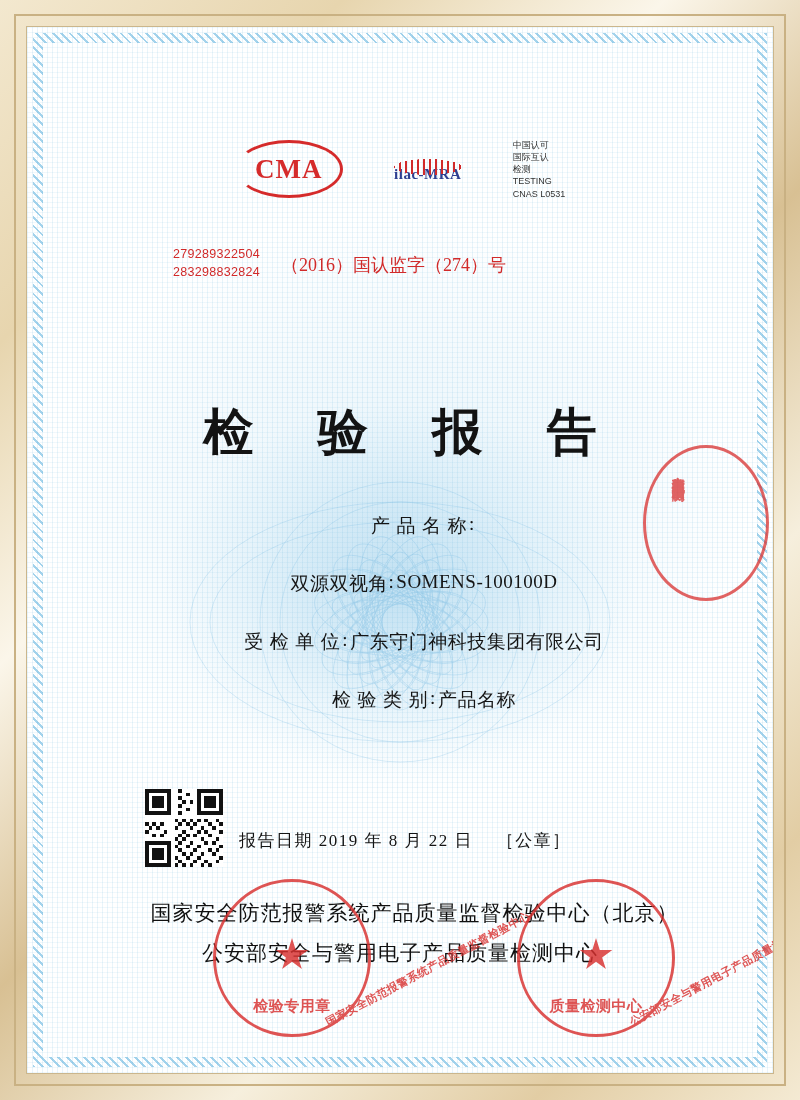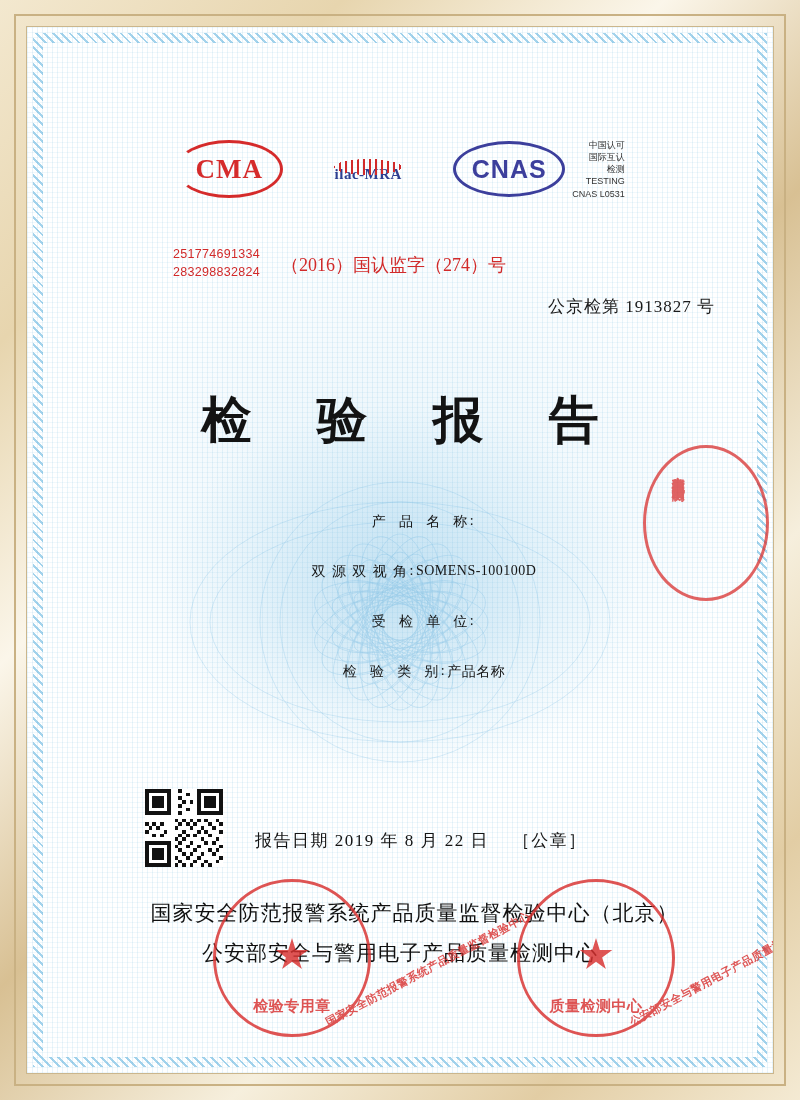--- a/index.html
+++ b/index.html
@@ -184,43 +184,43 @@
     position: absolute;
     top: 268px;
     right: 58px;
     font-size: 17px;
     color: #1a1a1a;
     letter-spacing: 1px;
   }
 
   .title {
     position: absolute;
-    top: 360px;
+    top: 372px;
     left: 0;
     width: 100%;
     text-align: center;
     font-size: 50px;
     letter-spacing: 26px;
     text-indent: 26px;
     color: #131313;
     font-weight: 600;
-    font-family: Liberation Sans, sans-serif;
+    font-family: Liberation Serif, serif;
   }
 
   .fields {
     position: absolute;
     top: 486px;
     left: 0;
     width: 100%;
   }
   .field-row {
     display: flex;
     justify-content: center;
     margin-bottom: 32px;
-    font-size: 14px;
+    font-size: 19px;
     color: #151515;
     letter-spacing: 0.5px;
     padding-left: 48px;
   }
   .field-row .flabel {
     width: 96px;
     text-align: justify;
     text-align-last: justify;
     white-space: nowrap;
   }
@@ -231,21 +231,21 @@
     position: absolute;
     left: 118px;
     top: 762px;
     width: 78px;
     height: 78px;
   }
 
   .report-date {
     position: absolute;
     top: 802px;
-    left: 228px;
+    left: 212px;
     font-size: 17px;
     color: #141414;
     letter-spacing: 1.5px;
   }
   .report-date .seal-note { margin-left: 18px; }
 
   .org {
     position: absolute;
     top: 872px;
     left: 0;
@@ -379,55 +379,51 @@
         <div class="txt">CMA</div>
       </div>
 
 
       <div class="logo-ilac">
         <div class="wave"></div>
         <div class="name">ilac-MRA</div>
       </div>
 
       <div class="logo-cnas">
-        <div class="mark">
-          <div class="ell"></div>
-          <div class="lbl">CNAS</div>
-        </div>
-        <div class="side" style="white-space:pre-line;text-align:right;">中国认可
+        <div class="side" style="white-space:pre-line;">中国认可
 国际互认
 检测
 TESTING
 CNAS L0531</div>
       </div>
     </div>
 
     <div class="cert-numbers">
-      <div class="cma-line">251774691334</div>
+      <div class="cma-line">279289322504</div>
       <div class="cma-line">283298832824</div>
     </div>
     <div class="cal-line">（2016）国认监字（274）号</div>
 
-    <div class="report-no">公京检第 1913827 号</div>
 
     <div class="title">检 验 报 告</div>
 
     <div class="fields">
       <div class="field-row">
         <span class="flabel">产品名称</span>
         <span class="fsep">:</span>
       </div>
       <div class="field-row">
         <span class="flabel">双源双视角</span>
         <span class="fsep">:</span>
         <span class="fvalue">SOMENS-100100D</span>
       </div>
       <div class="field-row">
         <span class="flabel">受检单位</span>
         <span class="fsep">:</span>
+        <span class="fvalue">广东守门神科技集团有限公司</span>
       </div>
       <div class="field-row">
         <span class="flabel">检验类别</span>
         <span class="fsep">:</span>
         <span class="fvalue">产品名称</span>
       </div>
     </div>
 
     <svg class="qr" viewBox="0 0 21 21" shape-rendering="crispEdges" xmlns="http://www.w3.org/2000/svg">
       <rect width="21" height="21" fill="#ffffff"></rect>

